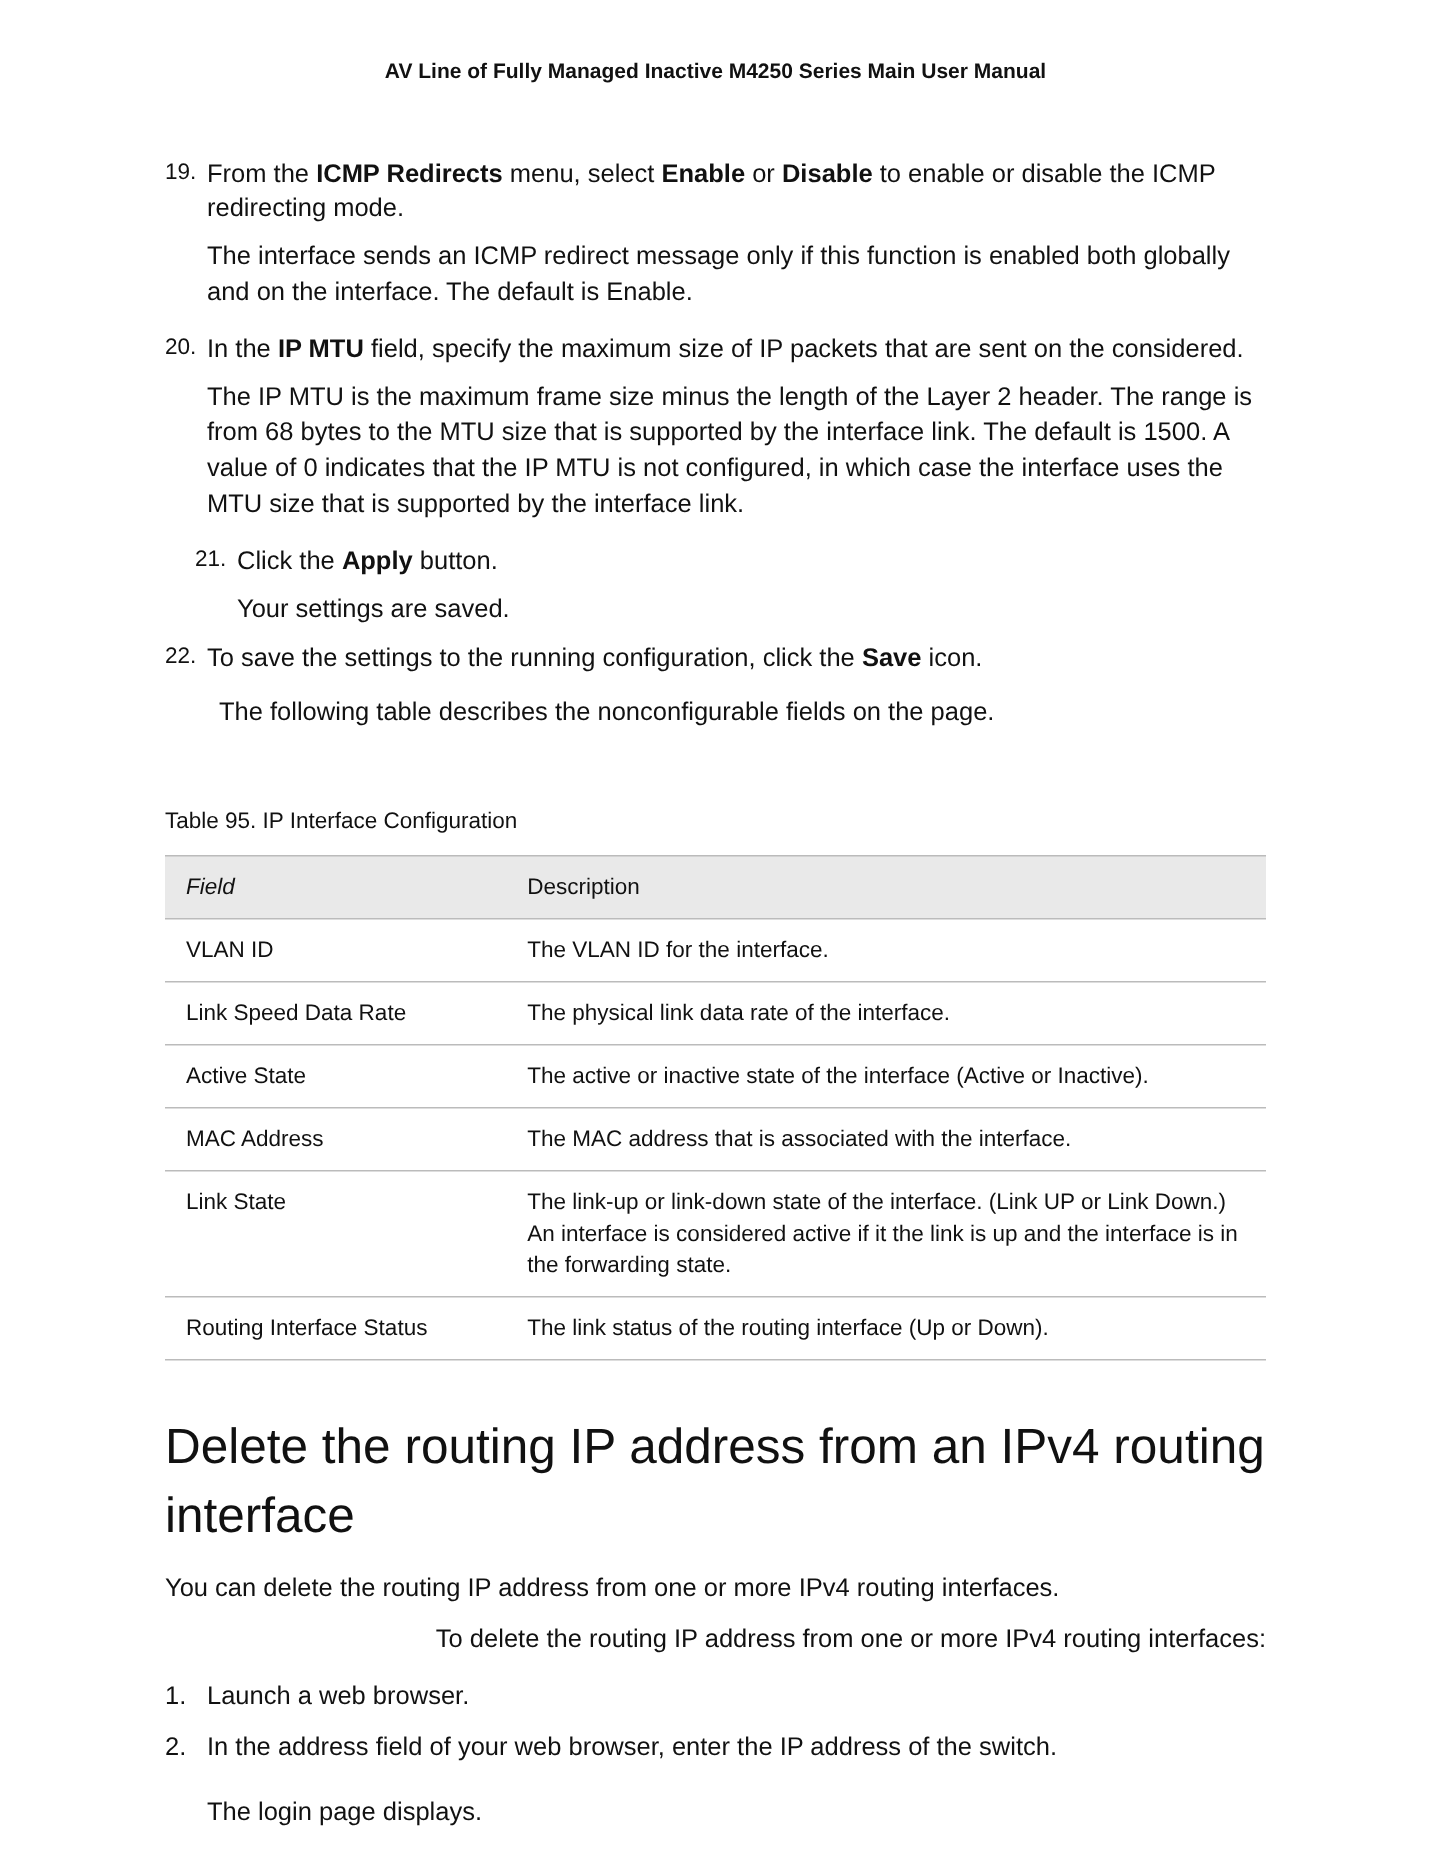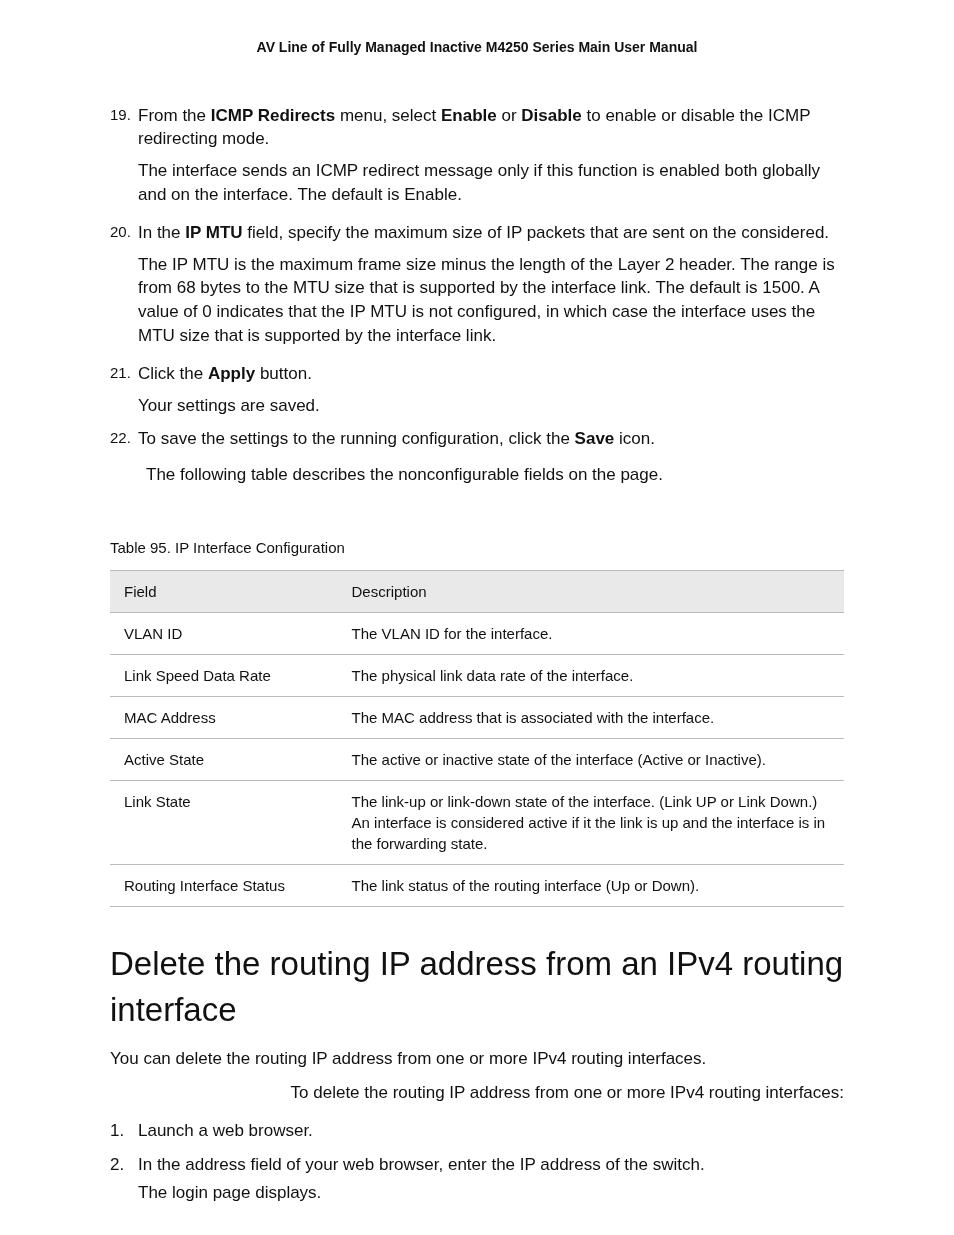--- a/index.html
+++ b/index.html
@@ -60,21 +60,21 @@
     background: #e9e9e9;
     padding: 10px 14px 10px 14px;
     border-top: 1px solid #bbb;
     border-bottom: 1px solid #bbb;
   }
   table.doc-table td {
     padding: 10px 14px 10px 14px;
     border-bottom: 1px solid #bbb;
     vertical-align: top;
   }
-  .col-field { width: 31%; }
+  .col-field { width: 31%; font-style: italic; }
   .col-desc { width: 69%; }
   h2.section-heading {
     font-weight: normal;
     font-size: 33px;
     margin-top: 34px;
     margin-bottom: 14px;
   }
   .section-intro {
     margin-bottom: 10px;
   }
@@ -123,21 +123,21 @@
   </div>
 
   <div class="step" style="margin-top:14px;">
     <div class="step-num small">20.</div>
     <div class="step-body">
       <span>In the </span><b>IP MTU</b><span> field, specify the maximum size of IP packets that are sent on the considered.</span>
       <div class="sub">The IP MTU is the maximum frame size minus the length of the Layer 2 header. The range is from 68 bytes to the MTU size that is supported by the interface link. The default is 1500. A value of 0 indicates that the IP MTU is not configured, in which case the interface uses the MTU size that is supported by the interface link.</div>
     </div>
   </div>
 
-  <div class="step" style="margin-top:14px;">
+  <div class="step" style="margin-top:14px;margin-left:20px;">
     <div class="step-num small">21.</div>
     <div class="step-body">
       <span>Click the </span><b>Apply</b><span> button.</span>
       <div class="sub">Your settings are saved.</div>
     </div>
   </div>
 
   <div class="step" style="margin-top:10px;">
     <div class="step-num small">22.</div>
     <div class="step-body">
@@ -159,26 +159,26 @@
     <tbody>
       <tr>
         <td>VLAN ID</td>
         <td>The VLAN ID for the interface.</td>
       </tr>
       <tr>
         <td>Link Speed Data Rate</td>
         <td>The physical link data rate of the interface.</td>
       </tr>
       <tr>
+        <td>Active State</td>
+        <td>The active or inactive state of the interface (Active or Inactive).</td>
+      </tr>
+      <tr>
         <td>MAC Address</td>
         <td>The MAC address that is associated with the interface.</td>
-      </tr>
-      <tr>
-        <td>Active State</td>
-        <td>The active or inactive state of the interface (Active or Inactive).</td>
       </tr>
       <tr>
         <td>Link State</td>
         <td>The link-up or link-down state of the interface. (Link UP or Link Down.) An interface is considered active if it the link is up and the interface is in the forwarding state.</td>
       </tr>
       <tr>
         <td>Routing Interface Status</td>
         <td>The link status of the routing interface (Up or Down).</td>
       </tr>
     </tbody>
@@ -189,21 +189,21 @@
   <div class="section-subhead">To delete the routing IP address from one or more IPv4 routing interfaces:</div>
 
   <div class="ol-step">
     <div class="ol-num">1.</div>
     <div class="ol-body">Launch a web browser.</div>
   </div>
   <div class="ol-step">
     <div class="ol-num">2.</div>
     <div class="ol-body">
       <span>In the address field of your web browser, enter the IP address of the switch.</span>
-      <div class="sub" style="margin-top:4px;">The login page displays.</div>
+      <div class="sub" style="margin-top:19px;">The login page displays.</div>
     </div>
   </div>
 
   <hr class="footer-rule">
   <div class="footer">
     <span>Manage Routing</span>
     <span>350</span>
     <span>Main User Manual</span>
   </div>
 

